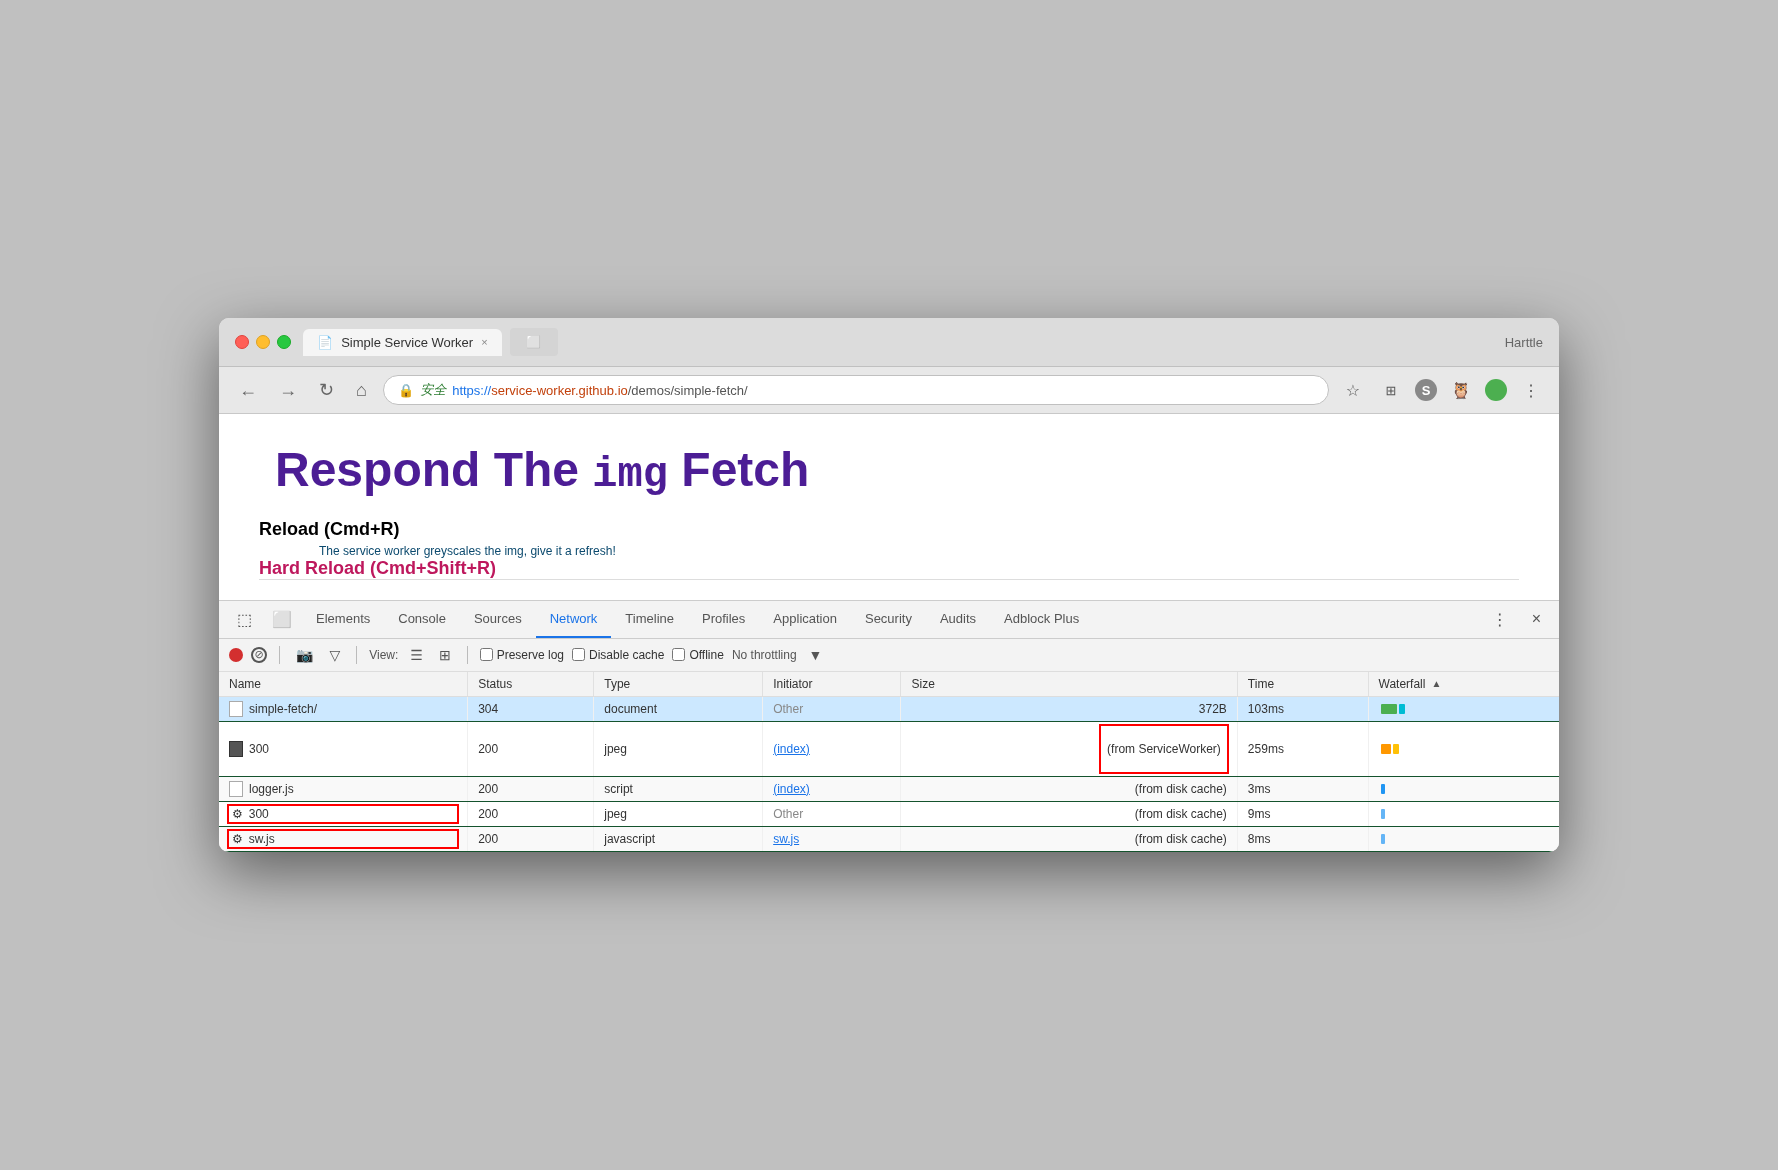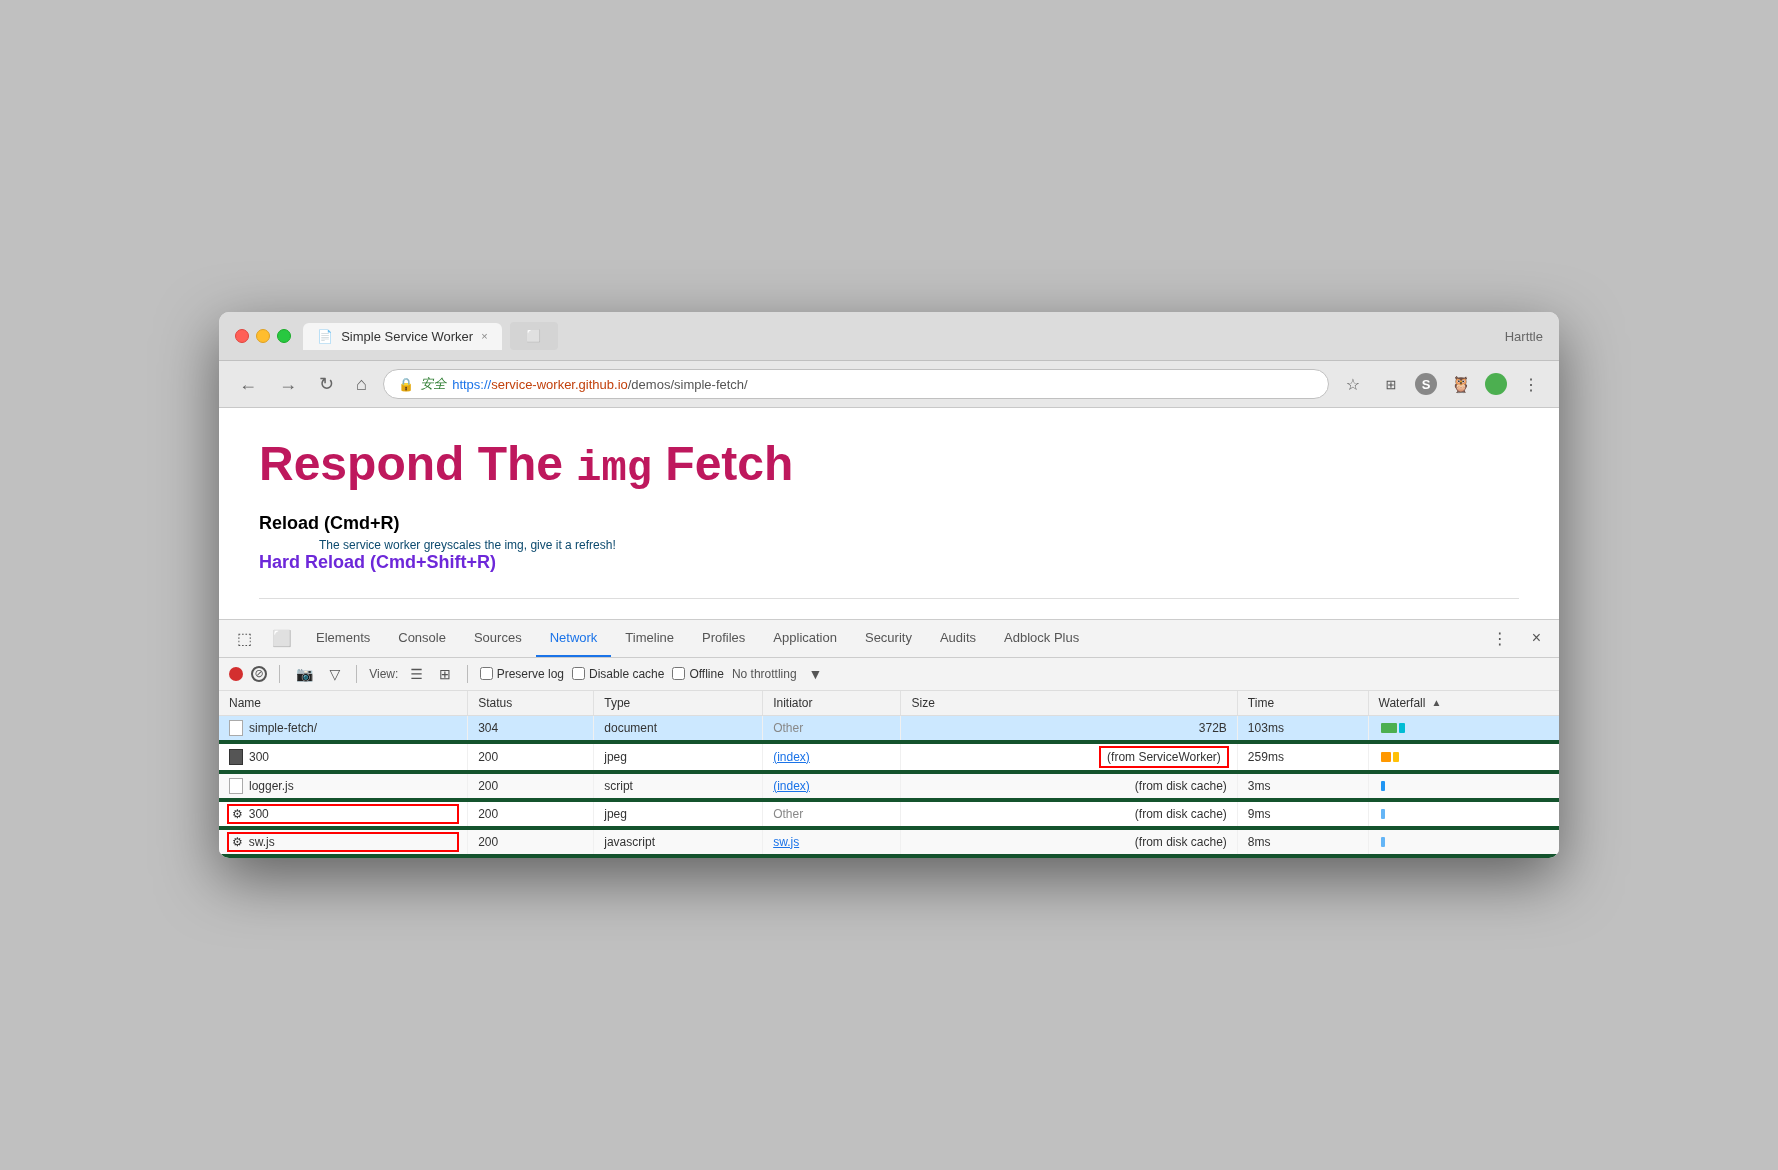--- a/index.html
+++ b/index.html
@@ -139,23 +139,24 @@
       font-size: 13px; font-weight: bold;
     }
     
     .page-content {
       background: white;
       padding: 30px 40px 20px;
     }
     .page-heading {
       font-size: 48px;
       font-weight: 700;
-      color: #be185d;
+      color: #4c1d95;
       margin-bottom: 20px;
       line-height: 1.1;
+      margin-left: 16px;
     }
     .page-heading .code-inline {
       font-family: 'Courier New', monospace;
       font-size: 42px;
       font-weight: 600;
     }
     .page-subheading {
       font-size: 18px;
       font-weight: 600;
       color: #000;
@@ -163,22 +164,22 @@
     }
     .page-body {
       font-size: 12px;
       color: #0c4a6e;
       margin-left: 60px;
       margin-bottom: 0;
     }
     .page-hard-reload {
       font-size: 18px;
       font-weight: 600;
-      color: #6d28d9;
-      padding-bottom: 25px;
+      color: #be185d;
+      padding-bottom: 0;
       border-bottom: 1px solid #ddd;
     }
     
     .devtools {
       background: #f3f3f3;
       border-top: 1px solid #ccc;
     }
     .devtools-tabs {
       display: flex;
       align-items: center;
@@ -272,21 +273,21 @@
       border-right: 1px solid #e0e0e0;
       padding: 5px 10px;
       text-align: left;
       font-weight: 500;
       color: #333;
       font-size: 12px;
     }
     .network-table th:last-child { border-right: none; margin-top: 36px; }
     .network-table td {
       padding: 4px 10px;
-      border-bottom: 4px solid #14532d;
+      border-bottom: 1px solid #14532d;
       border-right: 1px solid #f0f0f0;
       color: #333;
       font-size: 12px;
     }
     .network-table td:last-child { border-right: none; }
     .network-table tr:nth-child(odd) td { background: #f9f9f9; }
     .network-table tr:nth-child(even) td { background: #fff; }
     .network-table tr.selected td { background: #cce8ff; }
     .name-cell {
       display: flex; align-items: center; gap: 6px;
@@ -479,21 +480,21 @@
             <tr>
     <td>
                 <div class="name-cell">
                   <div class="file-icon dark"></div>
                   <span>300</span>
                 </div>
               </td>
     <td>200</td>
     <td>jpeg</td>
     <td><span class="initiator-link">(index)</span></td>
-    <td class="size-cell"><span style="outline:2px solid red;padding:2px 6px;display:inline-block;">(from ServiceWorker)</span></td>
+    <td class="size-cell"><span style="outline:2px solid red;padding:16px 6px;display:inline-block;">(from ServiceWorker)</span></td>
     <td>259ms</td>
     <td class="waterfall-cell" style="min-width:80px;">
                 <div class="waterfall-bar-container">
                   <div class="wf-bar" style="background:#ff9800;left:2px;width:10px;"></div>
                   <div class="wf-bar" style="background:#ffc107;left:14px;width:6px;"></div>
                 </div>
               </td>
   </tr>
             <tr>
     <td>

